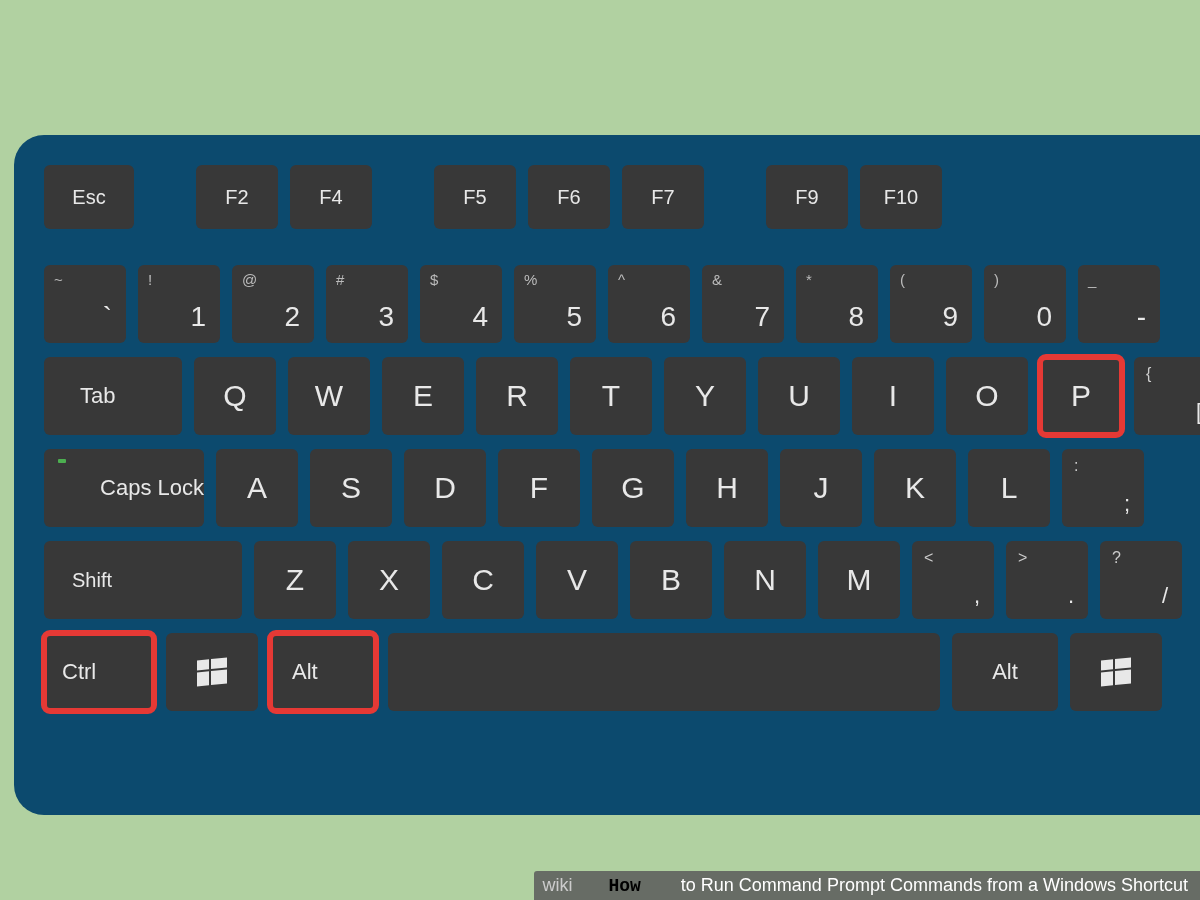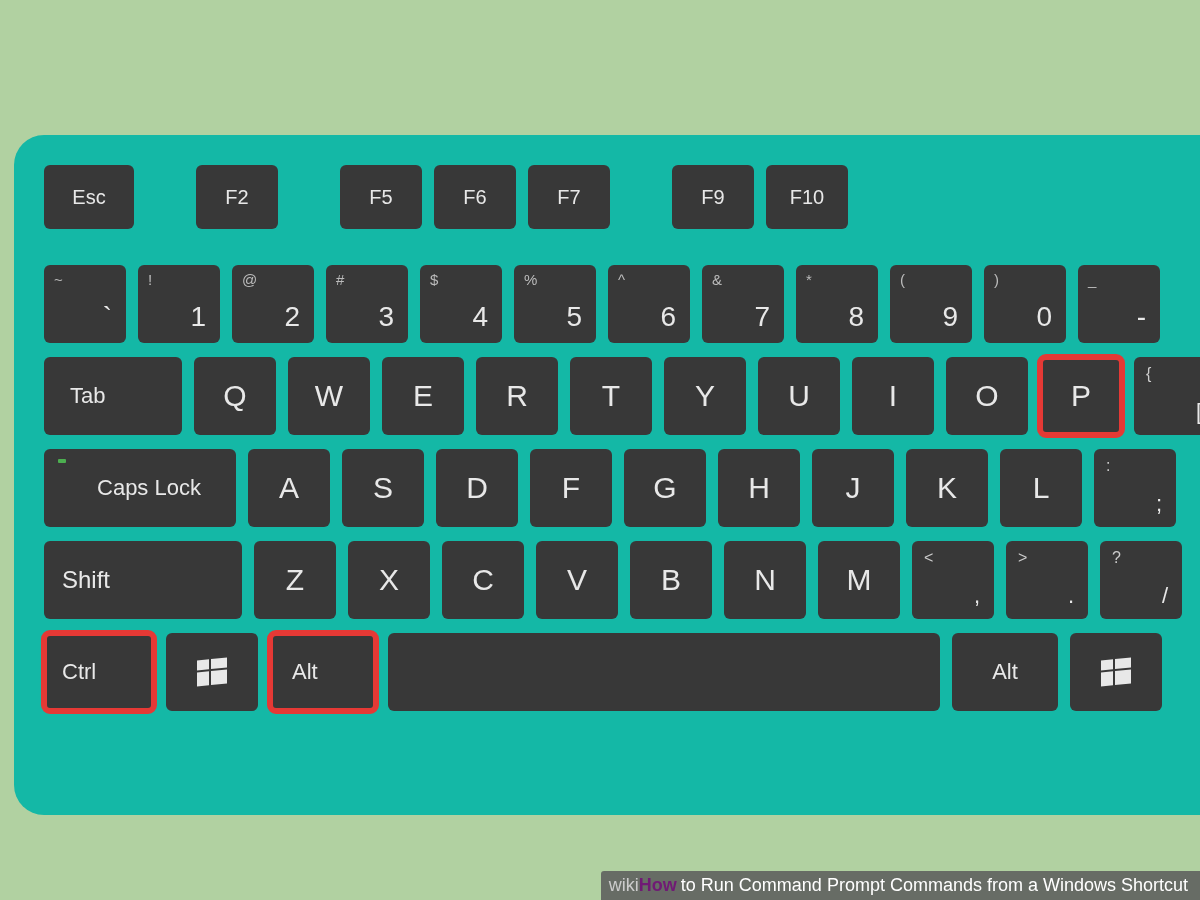--- a/index.html
+++ b/index.html
@@ -10,21 +10,21 @@
     font-family: "Segoe UI", Arial, sans-serif;
     position: relative;
     overflow: hidden;
   }
   .keyboard {
     position: absolute;
     left: 14px;
     top: 135px;
     width: 1186px;
     height: 680px;
-    background: #14b8a6;
+    background: #0c4a6e;
     border-radius: 30px 0 0 30px;
     padding: 30px 0 30px 30px;
     overflow: hidden;
   }
   .row {
     display: flex;
     gap: 12px;
     margin-bottom: 14px;
   }
   .key {
@@ -38,24 +38,24 @@
     font-size: 24px;
     font-weight: 300;
     position: relative;
     flex-shrink: 0;
   }
   .key.func { height: 64px; width: 82px; font-size: 20px; }
   .key.esc { width: 90px; }
   .key.num { width: 82px; }
   .key.num .upper { position: absolute; left: 10px; top: 6px; font-size: 15px; color: #bbb; }
   .key.num .lower { position: absolute; right: 14px; bottom: 10px; font-size: 28px; }
-  .key.tab { width: 138px; justify-content: flex-start; padding-left: 26px; font-size: 22px; }
-  .key.caps { width: 192px; justify-content: center; padding-left: 18px; font-size: 22px; }
+  .key.tab { width: 138px; justify-content: flex-start; padding-left: 36px; font-size: 22px; }
+  .key.caps { width: 160px; justify-content: flex-end; padding-left: 18px; font-size: 22px; }
   .caps-light { position: absolute; left: 14px; top: 10px; width: 8px; height: 4px; background: #4caf50; border-radius: 1px; }
-  .key.shift { width: 198px; justify-content: flex-start; padding-left: 18px; font-size: 24px; }
+  .key.shift { width: 198px; justify-content: flex-start; padding-left: 28px; font-size: 20px; }
   .key.ctrl { width: 110px; justify-content: flex-start; padding-left: 18px; font-size: 22px; text-align: center; }
   .key.win { width: 92px; }
   .key.alt { width: 106px; justify-content: flex-start; padding-left: 22px; font-size: 22px; }
   .key.alt-r { width: 106px; font-size: 22px; }
   .key.space { width: 552px; }
   .key.letter { width: 82px; font-size: 30px; }
   .key.punct { width: 82px; }
   .key.punct .upper { position: absolute; left: 12px; top: 8px; font-size: 16px; color: #ccc; }
   .key.punct .lower { position: absolute; right: 14px; bottom: 10px; font-size: 22px; }
   .gap-func { width: 38px; flex-shrink: 0; }
@@ -67,33 +67,35 @@
     bottom: 0;
     right: 0;
     background: rgba(90,90,90,0.85);
     color: #fff;
     font-size: 18px;
     padding: 4px 12px 4px 8px;
     font-weight: 400;
     display: flex;
     align-items: center;
     border-radius: 3px 0 0 0;
+    gap: 36px;
   }
   .caption-bar .wiki { color: #ccc; font-weight: 400; }
-  .caption-bar .how { color: #701a75; font-weight: 700; margin-right: 4px; }
+  .caption-bar .how { color: #000000; font-weight: 700; margin-right: 4px; font-family: Liberation Mono, monospace; }
 </style>
 </head>
 <body>
 
 <div class="keyboard">
 
   <div class="row">
     <div class="key func esc">Esc</div>
     <div class="gap-func"></div>
     <div class="key func">F2</div>
+    <div class="key func">F4</div>
     <div class="gap-func"></div>
     <div class="key func">F5</div>
     <div class="key func">F6</div>
     <div class="key func">F7</div>
     <div class="gap-func"></div>
     <div class="key func">F9</div>
     <div class="key func">F10</div>
   </div>
 
   <div style="height:22px"></div>

